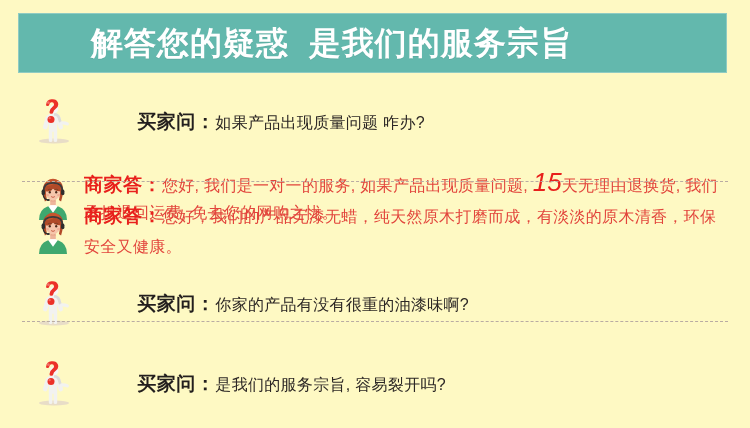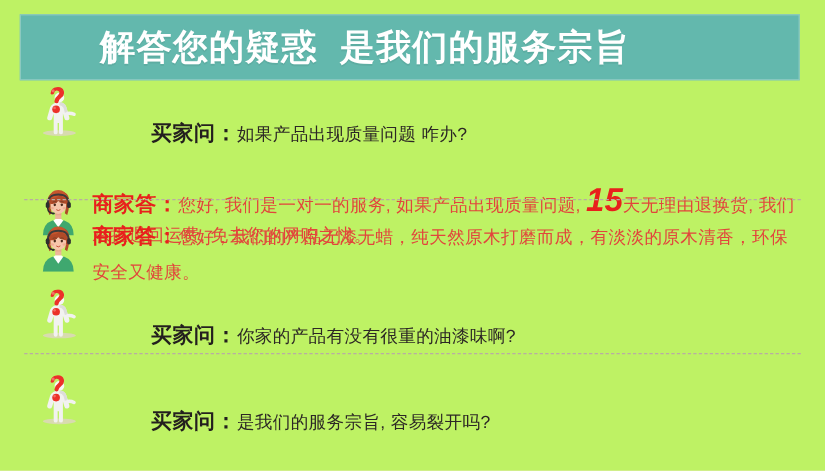--- a/index.html
+++ b/index.html
@@ -12,21 +12,21 @@
     height: 428px;
     background: #f5e7dc;
     font-family: "Liberation Sans", "DejaVu Sans", sans-serif;
     overflow: hidden;
   }
 
   .page {
     position: relative;
     width: 750px;
     height: 428px;
-    background: #bef264;
+    background: #fef9c3;
     box-sizing: border-box;
   }
 
   
   .banner {
     position: absolute;
     left: 18px;
     top: 13px;
     width: 709px;
     height: 60px;
@@ -63,21 +63,21 @@
     position: absolute;
     left: 22px;
     right: 22px;
     bottom: 0;
     height: 0;
     border-bottom: 1px dashed #b9aca3;
   }
 
   .qa-row {
     display: flex;
-    align-items: flex-start;
+    align-items: center;
   }
   .qa-row.question { margin-bottom: 2px; }
 
   .icon-cell {
     width: 62px;
     min-width: 62px;
     display: flex;
     justify-content: center;
     align-items: flex-start;
     padding-top: 1px;
@@ -109,22 +109,22 @@
     letter-spacing: 0.5px;
   }
   .a-text {
     color: #e2453c;
     font-size: 16px;
     letter-spacing: 0.3px;
   }
   .a-body { line-height: 27px; }
   .a-emph {
     color: #e8201c;
-    font-size: 30px;
-    font-weight: bold;
+    font-size: 26px;
+    font-weight: normal;
     font-style: italic;
     letter-spacing: 0;
   }
 
   
   .ico { display: block; }
 </style>
 </head>
 <body>
 

